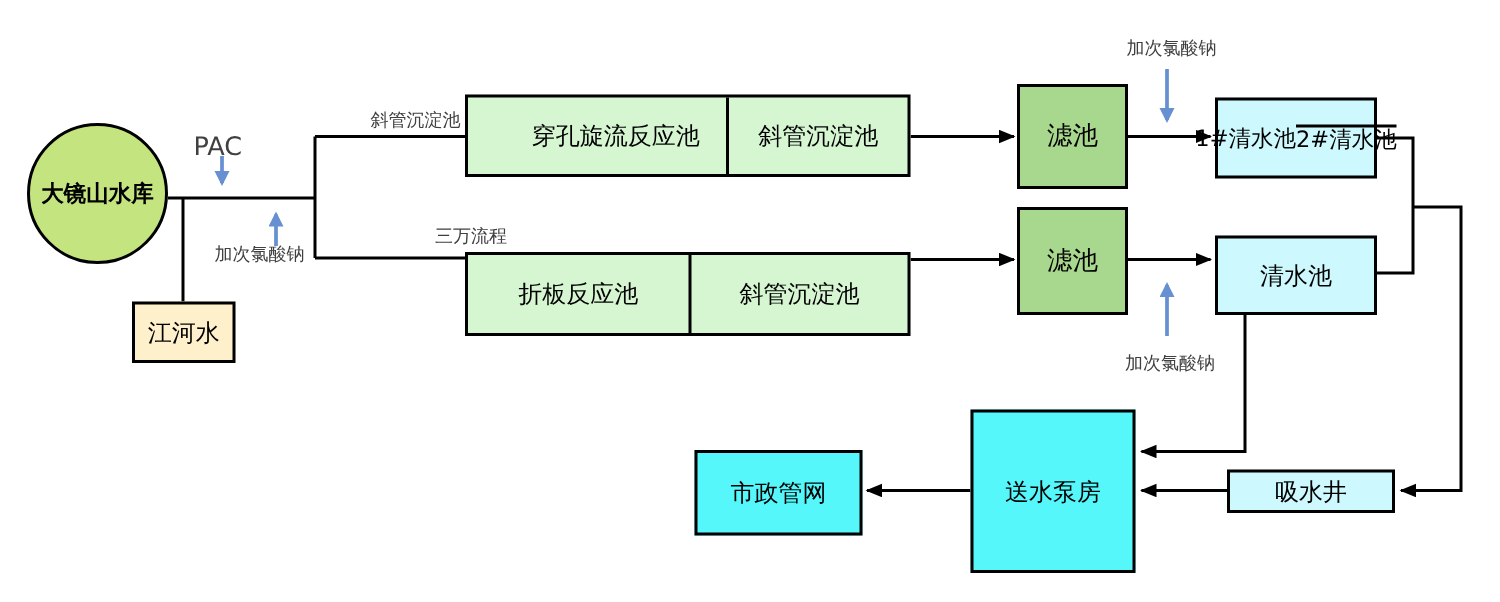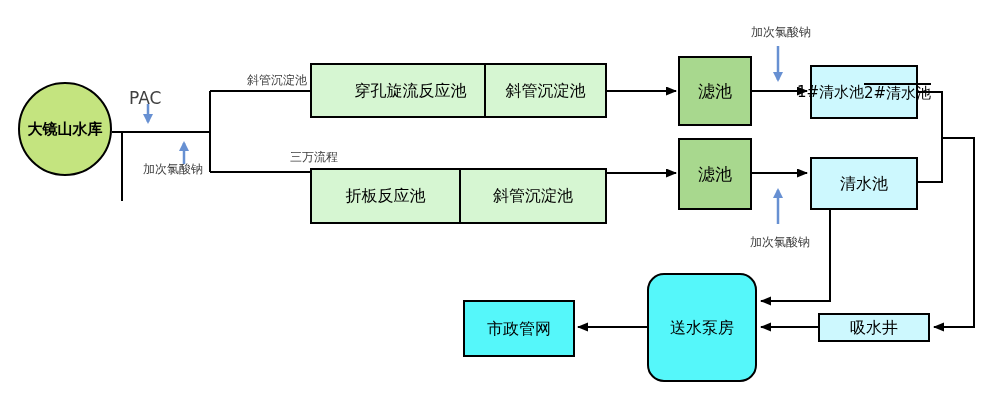--- a/index.html
+++ b/index.html
@@ -29,21 +29,21 @@
   .procrow .cell.first  { width:147px; border-right:2px solid #000; }
   .procrow .cell.second { flex:1; }
   #filter1   { left:678px; top:56px;  width:74px; height:70px; background:var(--filterGreen); font-size:17px; }
   #filter2   { left:678px; top:138px; width:74px; height:72px; background:var(--filterGreen); font-size:17px; }
   #cwsplit   { left:810px; top:65px;  width:108px; height:54px; background:var(--tankCyan);
                flex-direction:row; align-items:center; font-size:15px; }
   #cwsplit .cell { flex:1; display:flex; align-items:center; justify-content:center; }
   #cwsplit .cell.second { border-top:2px solid #000; }
   #cwmain    { left:810px; top:157px; width:108px; height:53px; background:var(--tankCyan); }
   #well      { left:818px; top:313px; width:112px; height:29px; background:var(--tankCyan); }
-  #pump      { left:647px; top:273px; width:110px; height:109px; background:var(--pumpCyan);border-radius:17px; }
+  #pump      { left:647px; top:273px; width:110px; height:109px; background:var(--pumpCyan); }
   #municipal { left:463px; top:300px; width:112px; height:57px; background:var(--pumpCyan);text-align:right; }
 
   .lbl { position:absolute; font-size:12px; color:#404040; white-space:nowrap; }
   #lbl-pac          { left:129px; top:88px;  font-size:17px; }
   #lbl-naclo-left   { left:143px; top:161px; }
   #lbl-flow20k      { left:247px; top:72px;  }
   #lbl-flow30k      { left:247px; top:149px;margin-left:43px; }
   #lbl-naclo-top    { left:751px; top:24px;  }
   #lbl-naclo-bottom { left:750px; top:234px; }
 </style>
@@ -82,20 +82,23 @@
       <path d="M184,164 V143" marker-end="url(#m-blue)"></path>
       <path d="M778,46 V80" marker-end="url(#m-blue)"></path>
       <path d="M778,224 V190" marker-end="url(#m-blue)"></path>
     </g>
   </svg>
 
   <div class="node" id="reservoir">
     <span>大镜山水库</span>
   </div>
 
+  <div class="node" id="river">
+    <span>江河水</span>
+  </div>
 
   <div class="node procrow" id="row1">
     <div class="cell first">
       <span>穿孔旋流反应池</span>
     </div>
     <div class="cell second">
       <span>斜管沉淀池</span>
     </div>
   </div>
 

